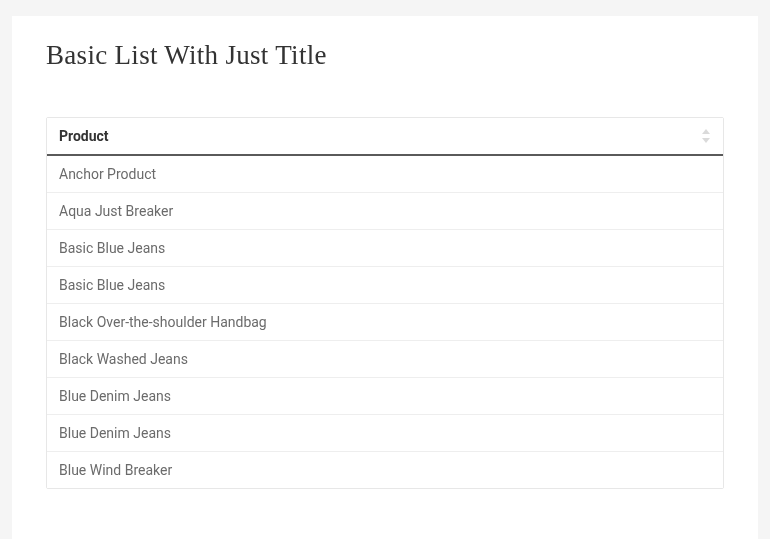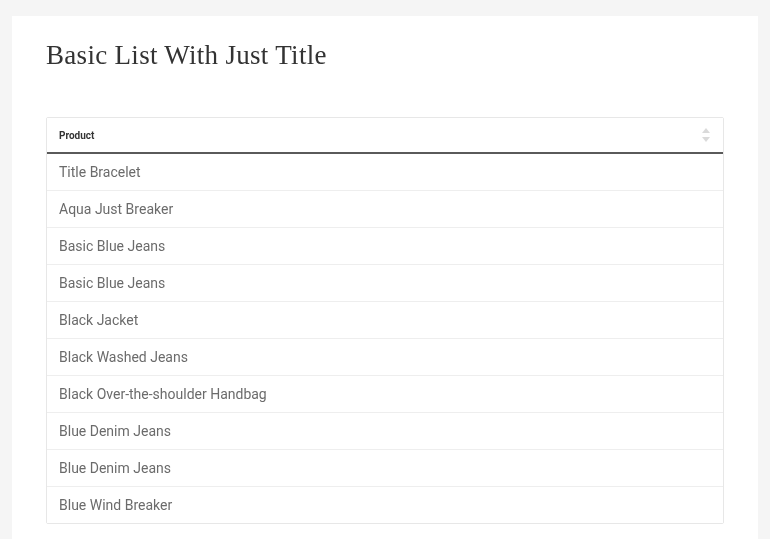--- a/index.html
+++ b/index.html
@@ -35,21 +35,21 @@
     }
     .table-header {
       display: flex;
       align-items: center;
       justify-content: space-between;
       padding: 10px 12px;
       border-bottom: 2px solid #5a5a5a;
       background: #ffffff;
     }
     .table-header-label {
-      font-size: 10px;
+      font-size: 14px;
       font-weight: 700;
       color: #333333;
     }
     .sort-icon {
       display: inline-block;
       width: 10px;
       height: 14px;
       position: relative;
       opacity: 0.3;
     }
@@ -87,24 +87,23 @@
 <body>
 
 <div class="page-wrapper">
   <h1 class="page-title">Basic List With Just Title</h1>
 
   <div class="table-container">
     <div class="table-header">
       <span class="table-header-label">Product</span>
       <span class="sort-icon"></span>
     </div>
-    <div class="table-row">Title Bracelet</div>
+    <div class="table-row">Anchor Product</div>
     <div class="table-row">Aqua Just Breaker</div>
     <div class="table-row">Basic Blue Jeans</div>
     <div class="table-row">Basic Blue Jeans</div>
-    <div class="table-row">Black Jacket</div>
+    <div class="table-row">Black Over-the-shoulder Handbag</div>
     <div class="table-row">Black Washed Jeans</div>
-    <div class="table-row">Black Over-the-shoulder Handbag</div>
     <div class="table-row">Blue Denim Jeans</div>
     <div class="table-row">Blue Denim Jeans</div>
     <div class="table-row">Blue Wind Breaker</div>
   </div>
 </div>
 
 </body></html>

